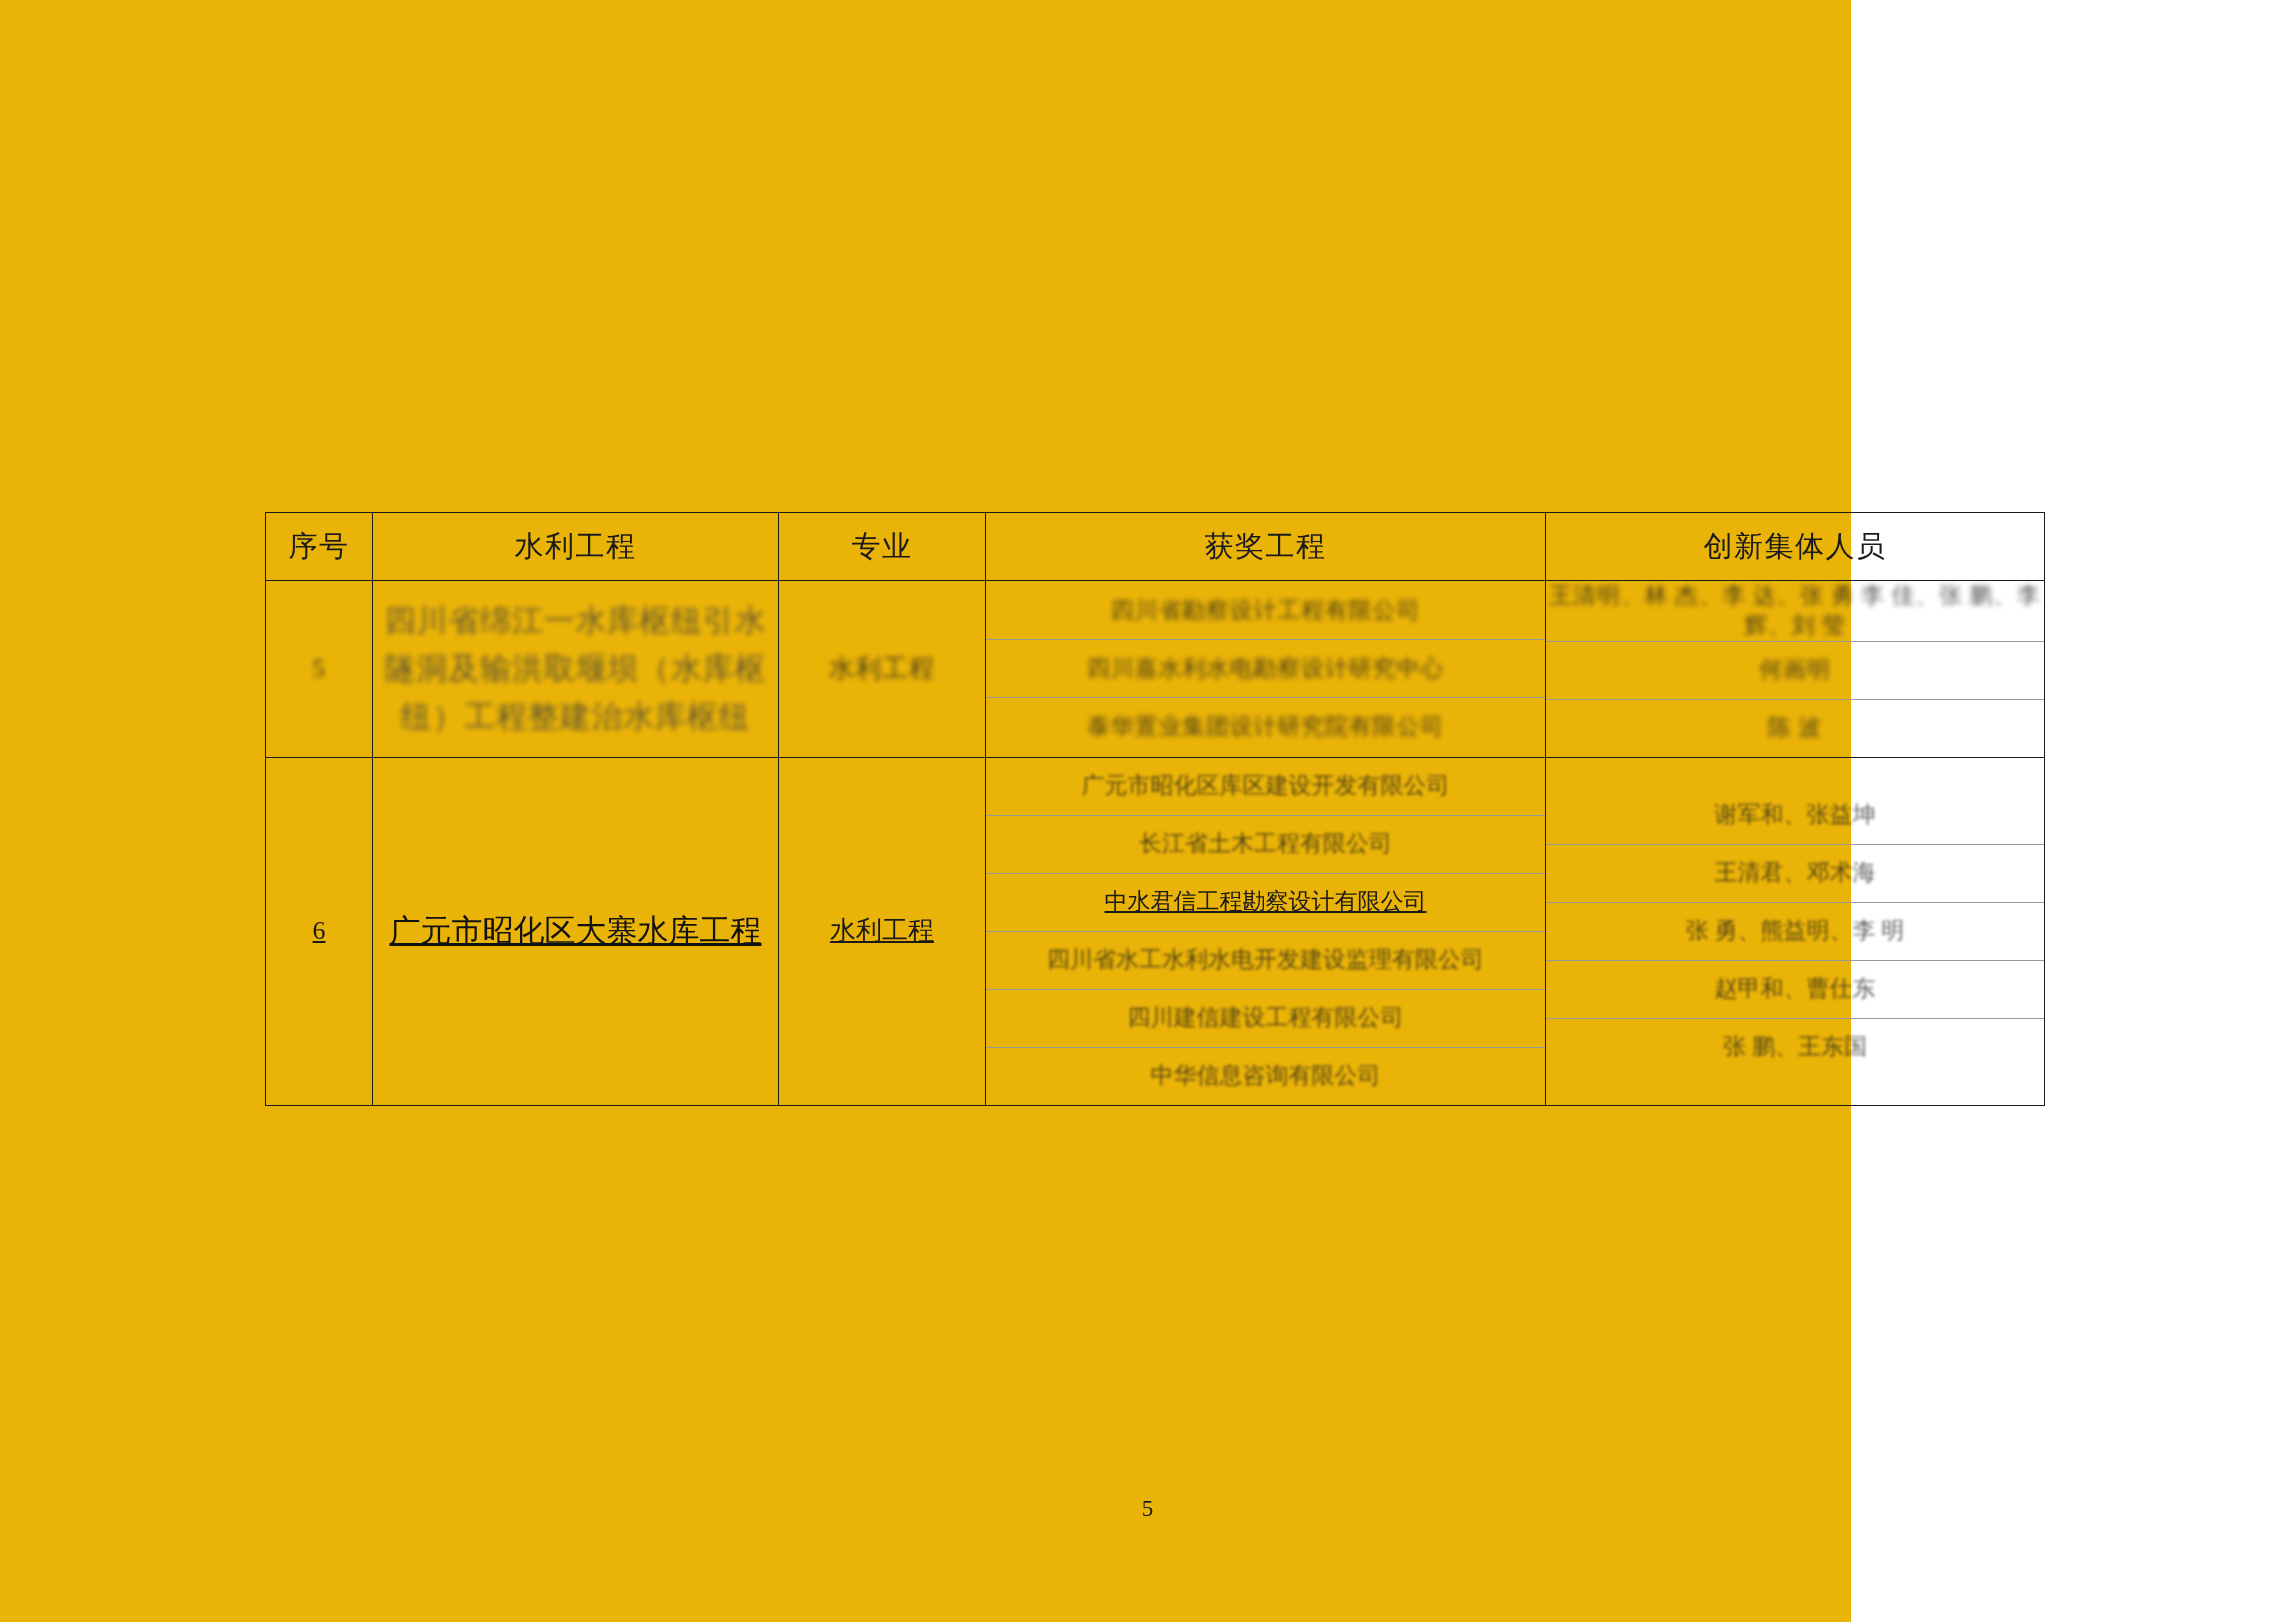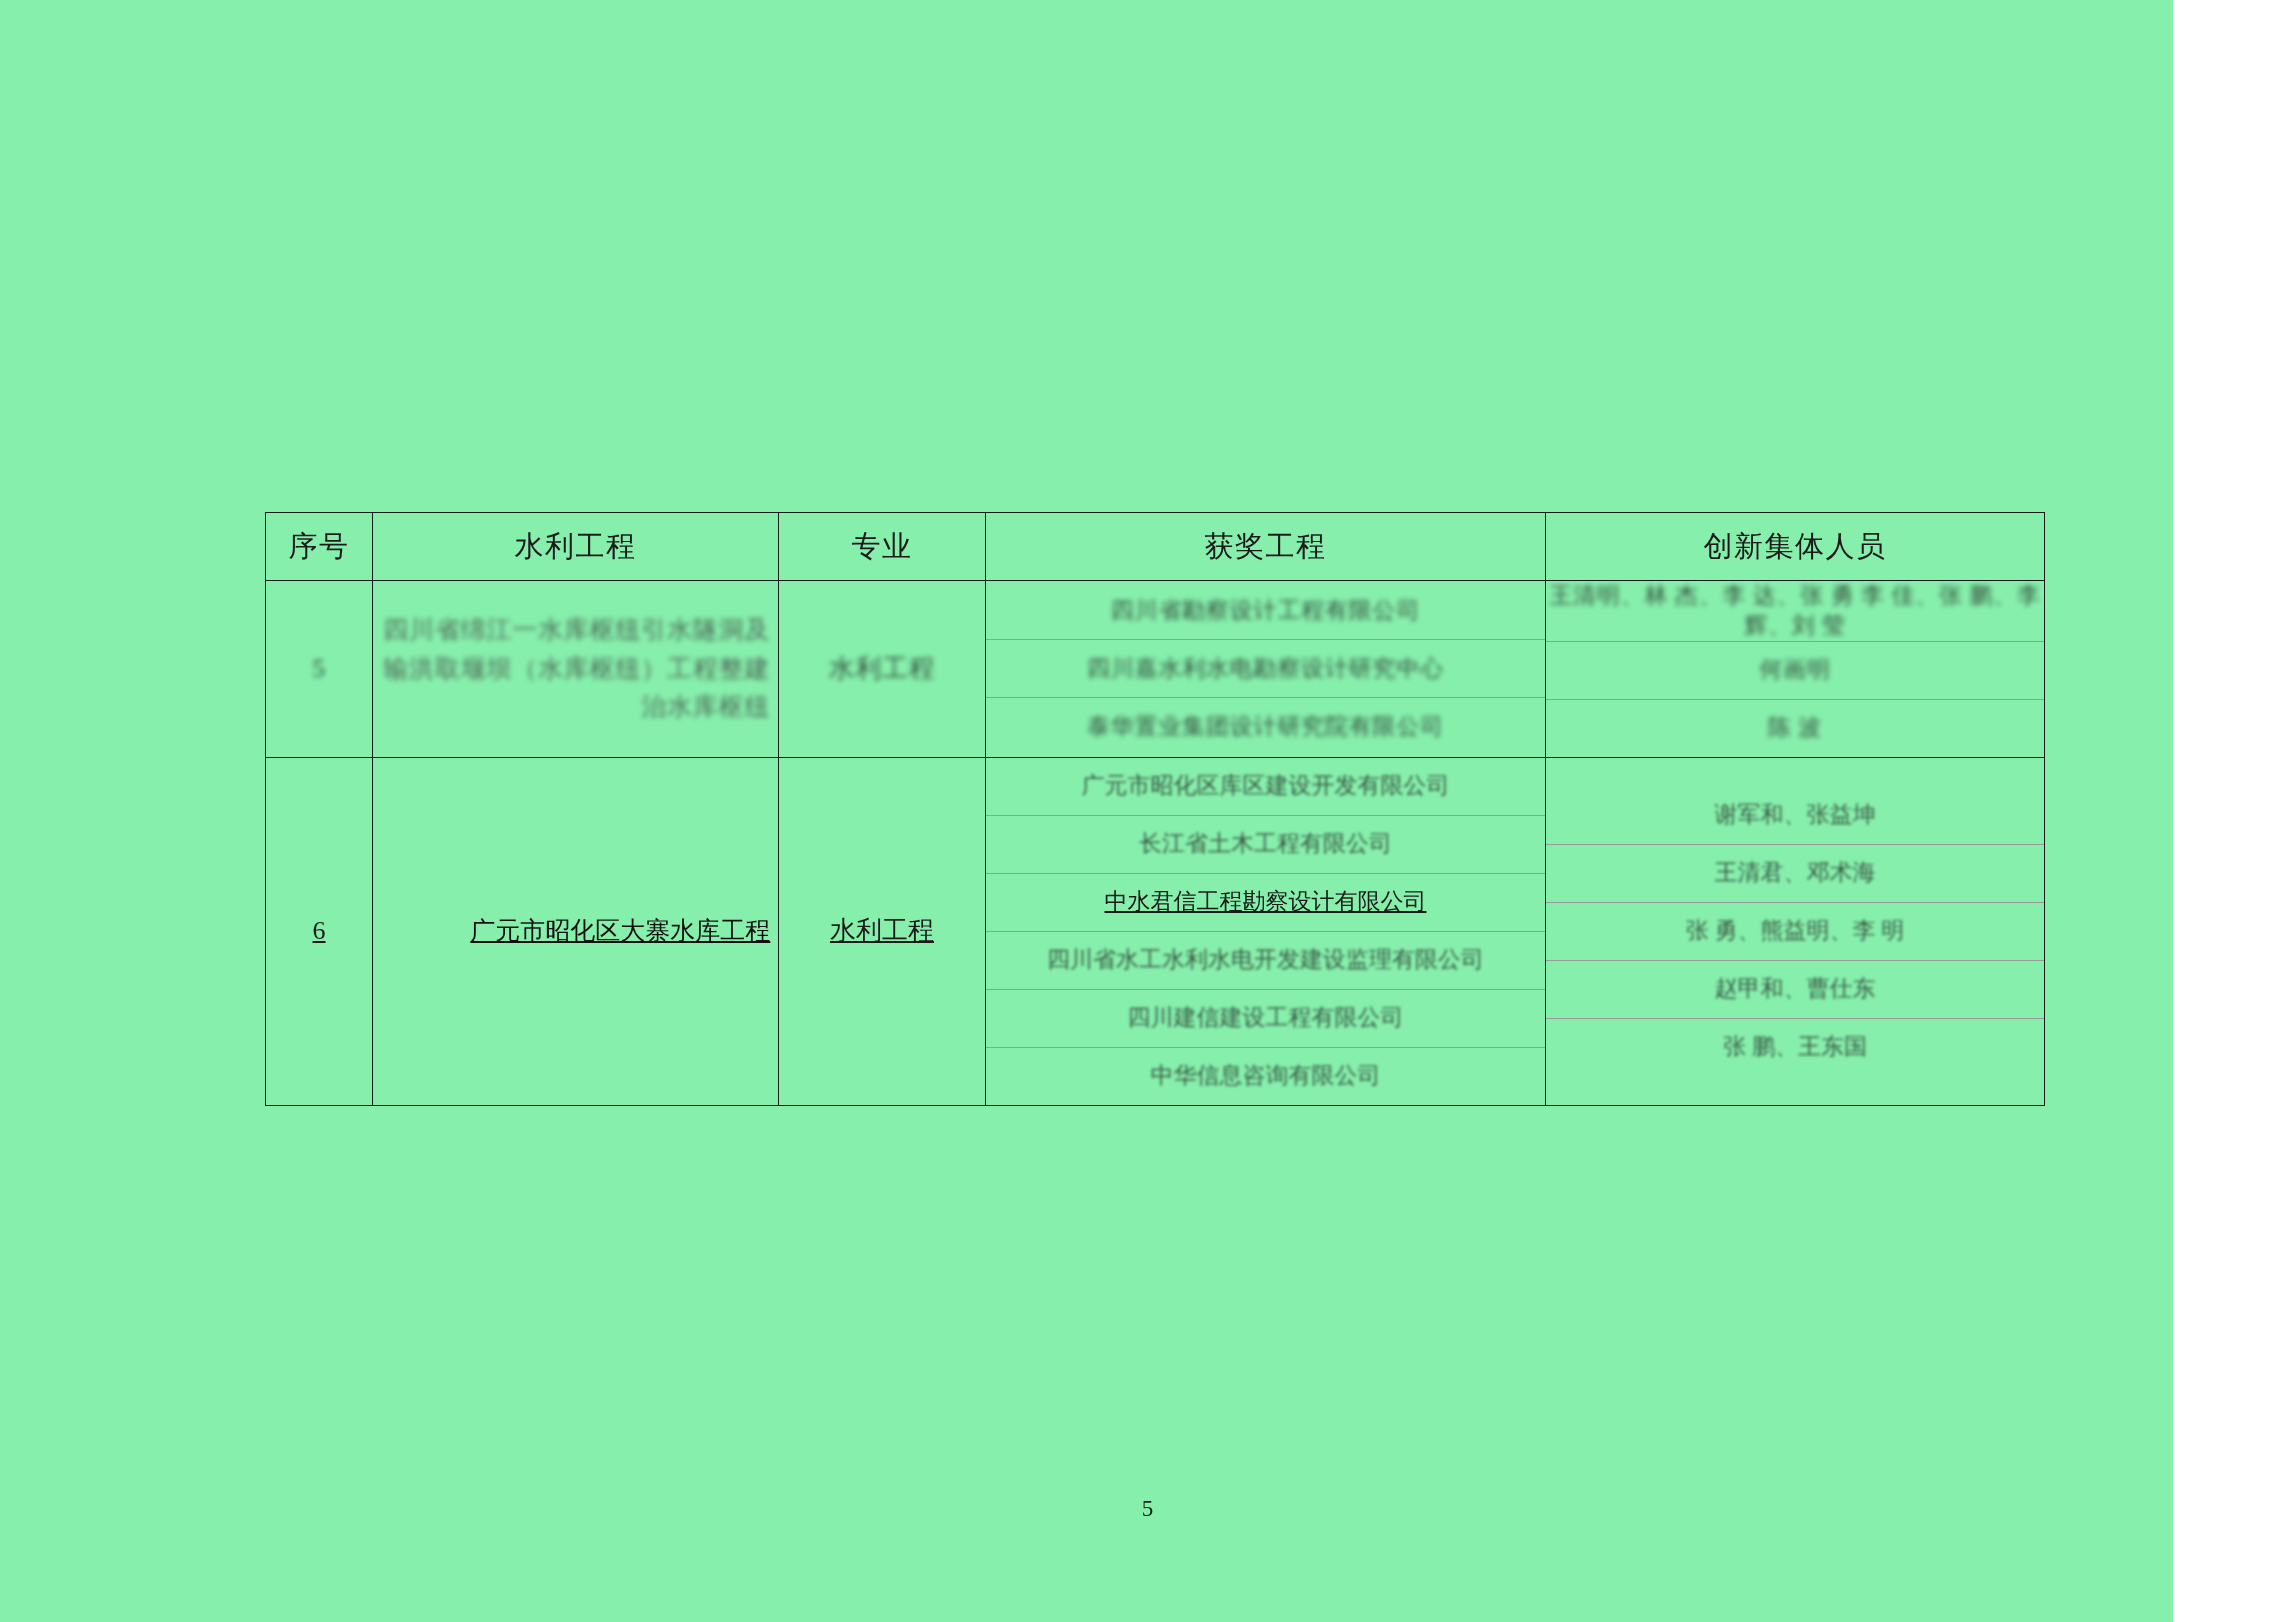--- a/index.html
+++ b/index.html
@@ -10,23 +10,23 @@
   body {
     width: 2295px;
     height: 1623px;
     font-family: "Liberation Serif", "DejaVu Serif", serif;
     position: relative;
     overflow: hidden;
   }
   .page {
     position: absolute;
     left: 0; top: 0;
-    width: 2173px;
+    width: 1851px;
     height: 1623px;
-    background: #86efac;
+    background: #eab308;
   }
   .doc-table {
     position: absolute;
     left: 265px;
     top: 512px;
     width: 1779px;
     border-collapse: collapse;
     table-layout: fixed;
   }
   .doc-table td {
@@ -85,23 +85,22 @@
   }
   .sharp {
     filter: none;
     color: #111;
     text-decoration: underline;
   }
   .row1 .unit-cell, .row1 .team-cell { padding: 0; }
   .proj-text {
     display: block;
     padding: 0 7.7px;
-    font-size: 25px;
+    font-size: 31px;
     line-height: 1.55;
-    text-align: right;
   }
   .seq-cell { font-size: 28px; }
   .page-number {
     position: absolute;
     left: 0;
     top: 1496px;
     width: 2295px;
     text-align: center;
     font-size: 23px;
     color: #1a1a1a;

